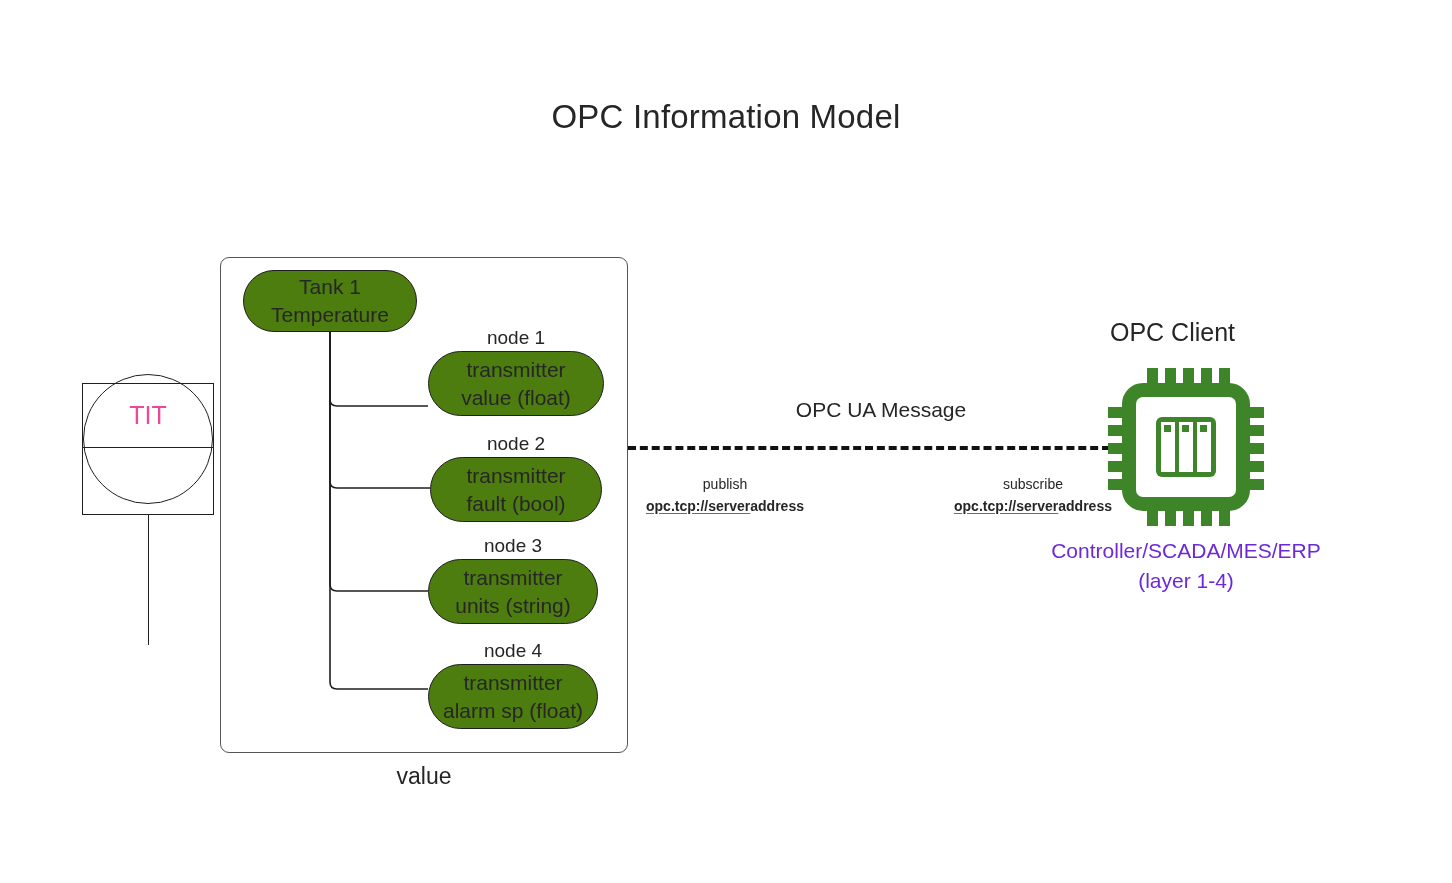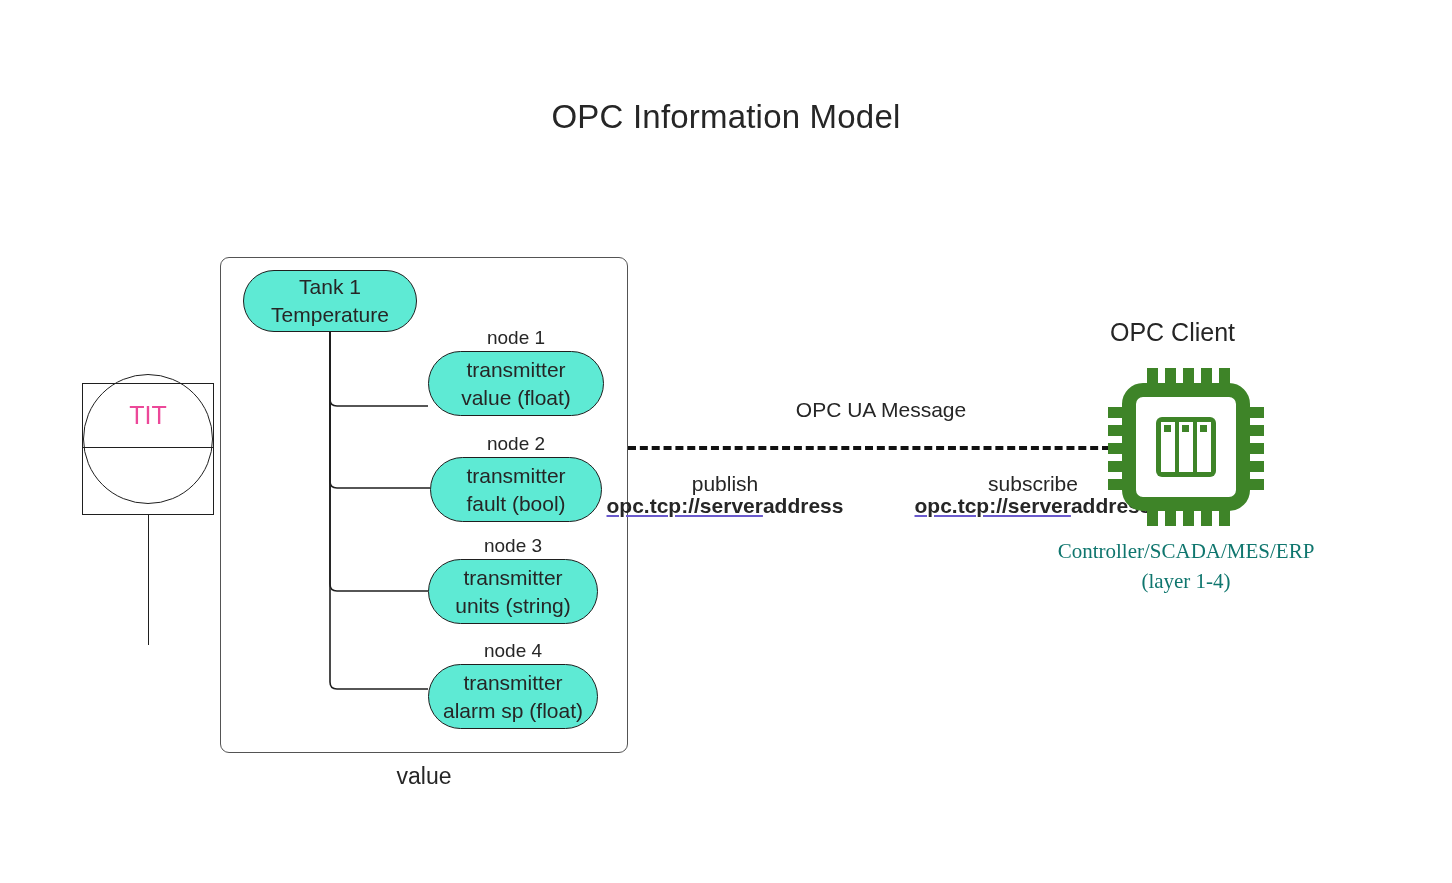--- a/index.html
+++ b/index.html
@@ -47,38 +47,37 @@
     text-align: center;
     font-size: 23px;
     color: #262626;
   }
   #client-sub {
     left: 1005px; top: 536px;
     width: 362px;
     text-align: center;
     font-size: 21px;
     line-height: 30px;
-    color: #0f766e;
-    font-family: Liberation Serif, serif;
+    color: #6d28d9;
   }
 
   
   #address-space-box {
     left: 220px; top: 257px;
     width: 406px; height: 494px;
     border: 1.6px solid #545454;
     border-radius: 9px;
     background: transparent;
   }
 
   
   .pill {
     border: 1.5px solid #1f1f1f;
     border-radius: 999px;
-    background: #5eead4;
+    background: #4d7c0f;
     display: flex;
     align-items: center;
     justify-content: center;
     text-align: center;
     font-size: 21px;
     line-height: 28px;
     color: #262626;
     box-sizing: border-box;
     white-space: nowrap;
   }
@@ -154,21 +153,21 @@
     color: #262626;
   }
   #dashed-link {
     left: 628px; top: 446px;
     width: 482px; height: 0;
     border-top: 4px dashed #111111;
   }
 
   .endpoint {
     text-align: center;
-    font-size: 21px;
+    font-size: 14px;
     color: #262626;
     line-height: 22px;
     white-space: nowrap;
   }
   #publish-endpoint { left: 600px; top: 473px; width: 250px; }
   #subscribe-endpoint { left: 908px; top: 473px; width: 250px; }
   .endpoint .ep-action { display: block; }
   .endpoint .ep-url { display: block; font-weight: bold; }
   .ep-url .u-link {
     text-decoration: underline;

